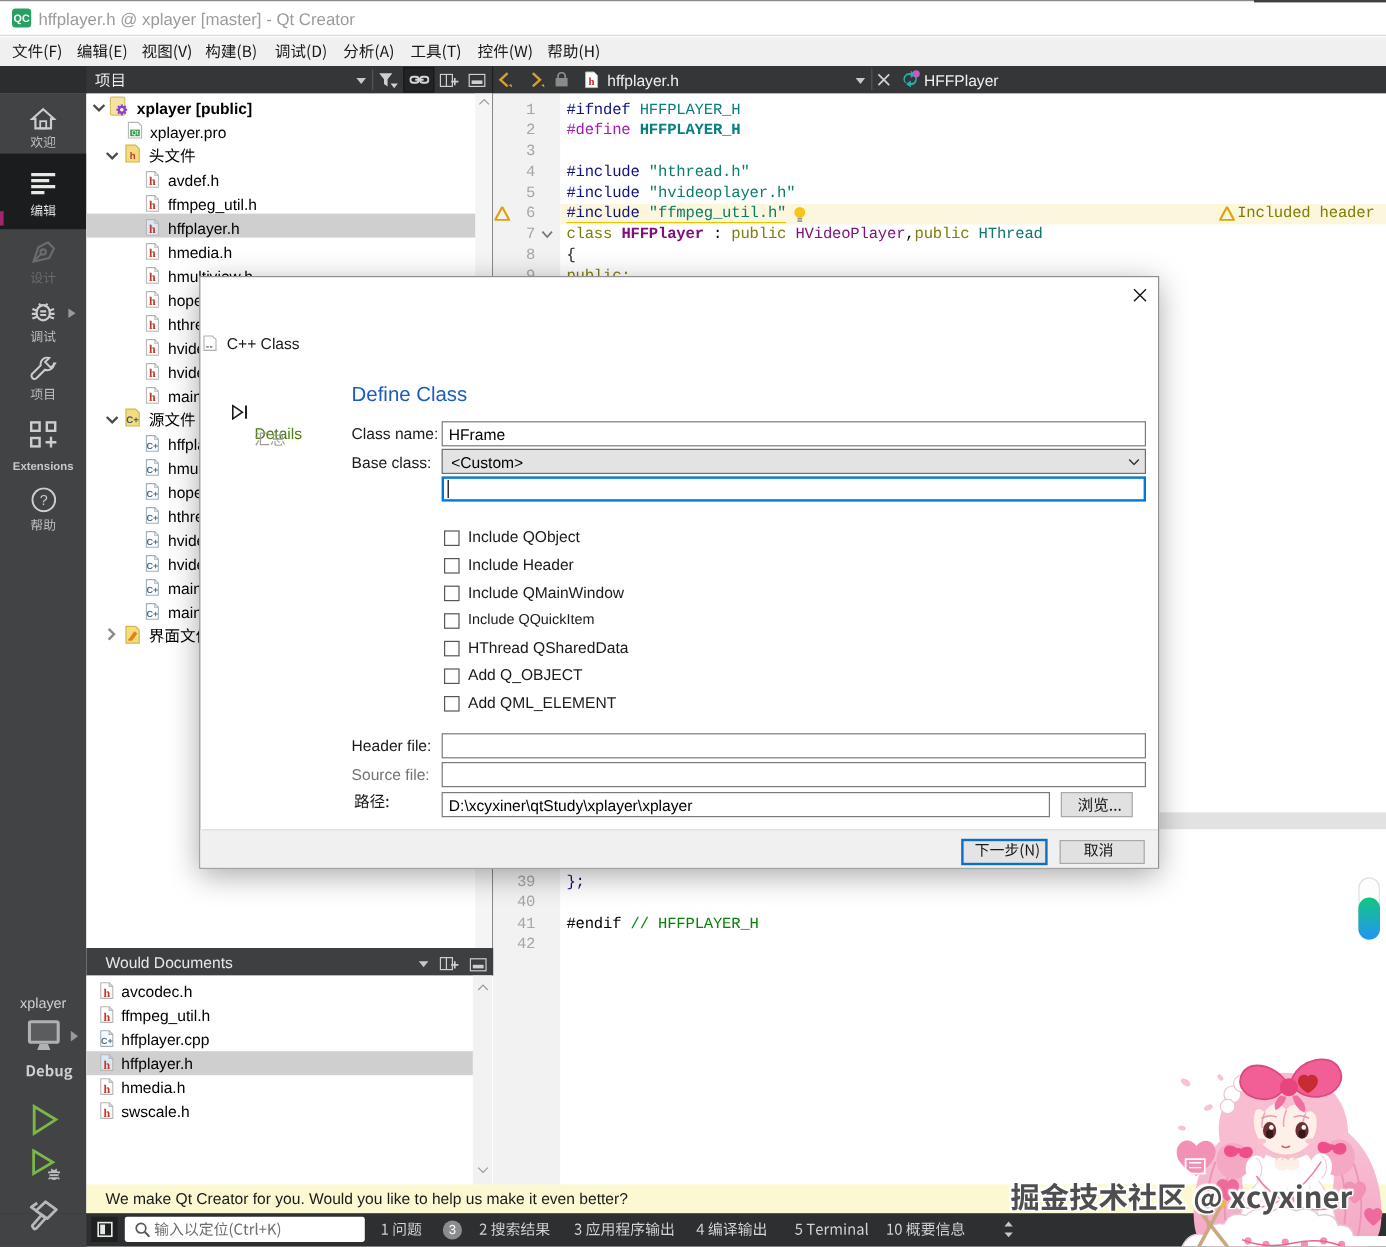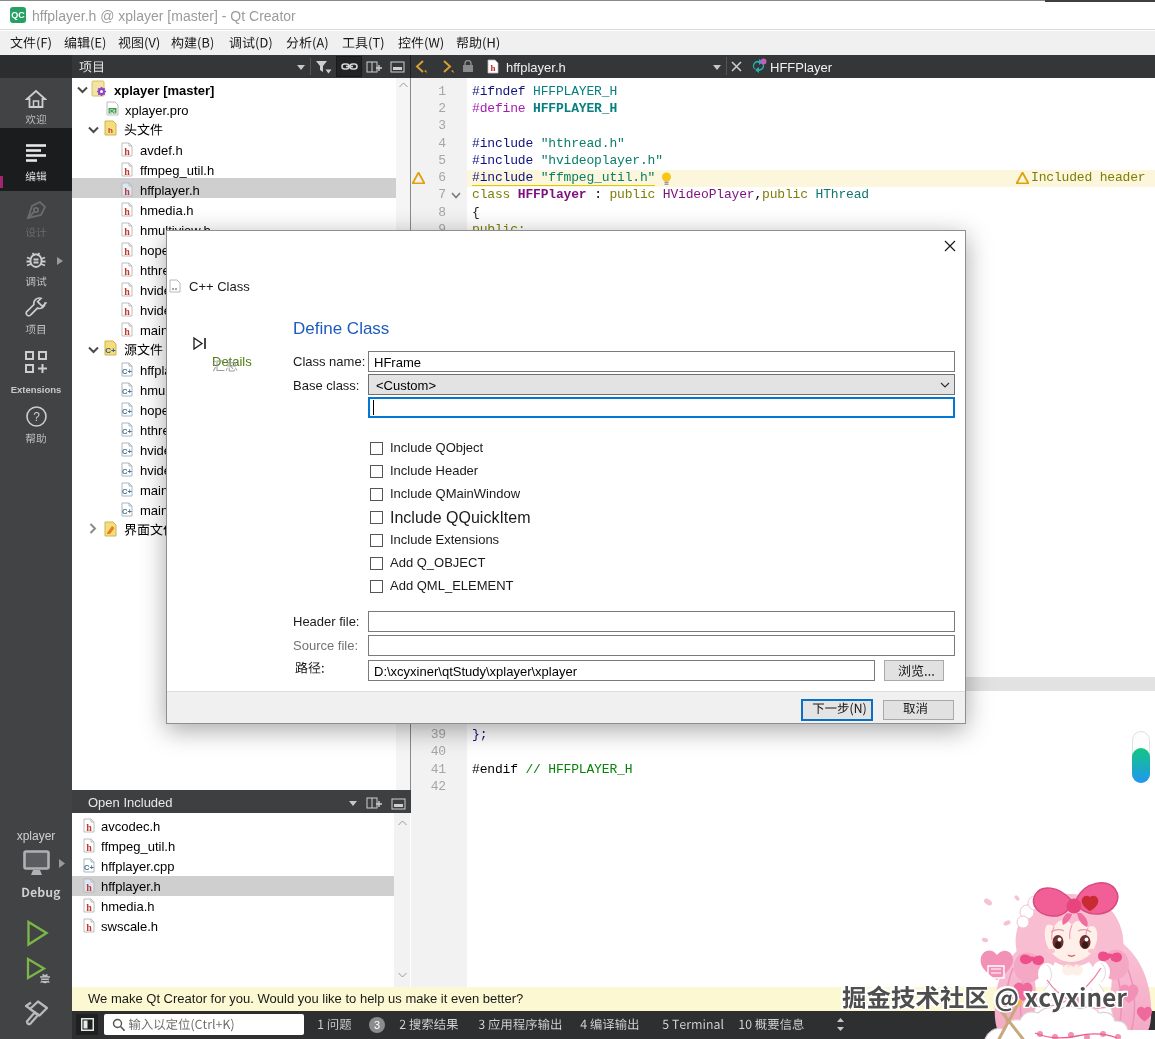--- a/index.html
+++ b/index.html
@@ -213,21 +213,21 @@
 <svg class="abs" style="left:91px;top:80px" width="16" height="17">
     <rect x="1" y="1" width="12" height="15" rx="1" fill="#f3e3a4" stroke="#d6c065" stroke-width="1"></rect>
     <g fill="#8d3fc9">
       <circle cx="10.5" cy="11.5" r="3.4"></circle>
       <g stroke="#8d3fc9" stroke-width="1.7">
         <path d="M10.5 7 v9 M6 11.5 h9 M7.3 8.3 l6.4 6.4 M13.7 8.3 l-6.4 6.4"></path>
       </g>
     </g>
     <circle cx="10.5" cy="11.5" r="1.5" fill="#fff"></circle>
   </svg>
-<div class="abs lat" style="left:114px;top:83px;font-size:13px;font-weight:bold;color:#000">xplayer [master]</div>
+<div class="abs lat" style="left:114px;top:83px;font-size:13px;font-weight:bold;color:#000">xplayer [public]</div>
 <svg class="abs" style="left:106px;top:101px" width="13" height="15">
     <path d="M1 1 H9 L12 4 V14 H1 Z" fill="#fff" stroke="#b5b5b5" stroke-width="0.9"></path>
     <rect x="2.5" y="7" width="8" height="5.5" fill="#3f9b4f"></rect>
     <text x="6.5" y="11.8" font-family="Liberation Sans" font-size="5.5" fill="#fff" text-anchor="middle">Qt</text>
   </svg>
 <div class="abs lat" style="left:125px;top:103px;font-size:13px;color:#000">xplayer.pro</div>
 <svg class="abs" style="left:88px;top:126px" width="11" height="8">
     <path d="M1 1.5 L5.5 6 L10 1.5" stroke="#4a4a4a" stroke-width="2" fill="none"></path>
   </svg>
 <svg class="abs" style="left:104px;top:120px" width="13" height="16">
@@ -403,21 +403,21 @@
 <div class="abs mono" style="left:411px;top:726.9px;width:35px;text-align:right;color:#a6a6a6">39</div>
 <div class="abs mono" style="left:411px;top:744.2px;width:35px;text-align:right;color:#a6a6a6">40</div>
 <div class="abs mono" style="left:411px;top:761.5px;width:35px;text-align:right;color:#a6a6a6">41</div>
 <div class="abs mono" style="left:411px;top:778.8px;width:35px;text-align:right;color:#a6a6a6">42</div>
 <div class="abs mono" style="left:472px;top:726.9px"><span style="color:#10127e">};</span></div>
 <div class="abs mono" style="left:472px;top:761.5px"><span style="color:#000000">#endif</span> <span style="color:#098209">// HFFPLAYER_H</span></div>
 <div class="abs" style="left:966px;top:677px;width:189px;height:14px;background:#e2e2e2"></div>
 <div class="abs" style="left:1132px;top:731px;width:18px;height:52px;background:#fdfdfd;border:1px solid #e0e0e0;border-radius:9px"></div>
 <div class="abs" style="left:1132px;top:748px;width:18px;height:35px;background:linear-gradient(#12c682,#2196f3);border-radius:9px"></div>
 <div class="abs" style="left:72px;top:790px;width:339px;height:23px;background:#3d3f41"></div>
-<div class="abs lat" style="left:88px;top:795px;font-size:13px;color:#e8e8e8">Open Included</div>
+<div class="abs lat" style="left:88px;top:795px;font-size:13px;color:#e8e8e8">Would Documents</div>
 <svg class="abs" style="left:348px;top:799px" width="10" height="8">
     <path d="M1 2 L5 7 L9 2 Z" fill="#c8c8c8"></path>
   </svg>
 <svg class="abs" style="left:366px;top:797px" width="17" height="13">
     <g stroke="#cfcfcf" fill="none">
       <rect x="1" y="1" width="10" height="10"></rect>
       <line x1="6" y1="1" x2="6" y2="11"></line>
       <path d="M13 4 v6 M10 7 h6" stroke-width="1.4"></path>
     </g>
   </svg>
@@ -541,23 +541,23 @@
   </svg>
 <div class="abs" style="left:368px;top:397px;width:587px;height:21px;border:2px solid #0078d7;background:#fff"></div>
 <div class="abs" style="left:373px;top:400px;width:1px;height:15px;background:#000"></div>
 <div class="abs" style="left:370px;top:442px;width:13px;height:13px;border:1px solid #555;background:#fff"></div>
 <div class="abs lat" style="left:390px;top:440px;font-size:13px;color:#1a1a1a">Include QObject</div>
 <div class="abs" style="left:370px;top:465px;width:13px;height:13px;border:1px solid #555;background:#fff"></div>
 <div class="abs lat" style="left:390px;top:463px;font-size:13px;color:#1a1a1a">Include Header</div>
 <div class="abs" style="left:370px;top:488px;width:13px;height:13px;border:1px solid #555;background:#fff"></div>
 <div class="abs lat" style="left:390px;top:486px;font-size:13px;color:#1a1a1a">Include QMainWindow</div>
 <div class="abs" style="left:370px;top:511px;width:13px;height:13px;border:1px solid #555;background:#fff"></div>
-<div class="abs lat" style="left:390px;top:509px;font-size:16px;color:#1a1a1a">Include QQuickItem</div>
+<div class="abs lat" style="left:390px;top:509px;font-size:12px;color:#1a1a1a">Include QQuickItem</div>
 <div class="abs" style="left:370px;top:534px;width:13px;height:13px;border:1px solid #555;background:#fff"></div>
-<div class="abs lat" style="left:390px;top:532px;font-size:13px;color:#1a1a1a">Include Extensions</div>
+<div class="abs lat" style="left:390px;top:532px;font-size:13px;color:#1a1a1a">HThread QSharedData</div>
 <div class="abs" style="left:370px;top:557px;width:13px;height:13px;border:1px solid #555;background:#fff"></div>
 <div class="abs lat" style="left:390px;top:555px;font-size:13px;color:#1a1a1a">Add Q_OBJECT</div>
 <div class="abs" style="left:370px;top:580px;width:13px;height:13px;border:1px solid #555;background:#fff"></div>
 <div class="abs lat" style="left:390px;top:578px;font-size:13px;color:#1a1a1a">Add QML_ELEMENT</div>
 <div class="abs lat" style="left:293px;top:614px;font-size:13px;color:#1a1a1a">Header file:</div>
 <div class="abs" style="left:368px;top:611px;width:587px;height:21px;border:1px solid #7a7a7a;background:#fff"></div>
 <div class="abs lat" style="left:374px;top:639px;font-size:13px;color:#000000">hframe.h</div>
 <div class="abs lat" style="left:293px;top:638px;font-size:13px;color:#737373">Source file:</div>
 <div class="abs" style="left:368px;top:635px;width:587px;height:21px;border:1px solid #7a7a7a;background:#fff"></div>
 <div class="abs lat" style="left:374px;top:664px;font-size:13px;color:#8b5cf6">hframe.cpp</div>

